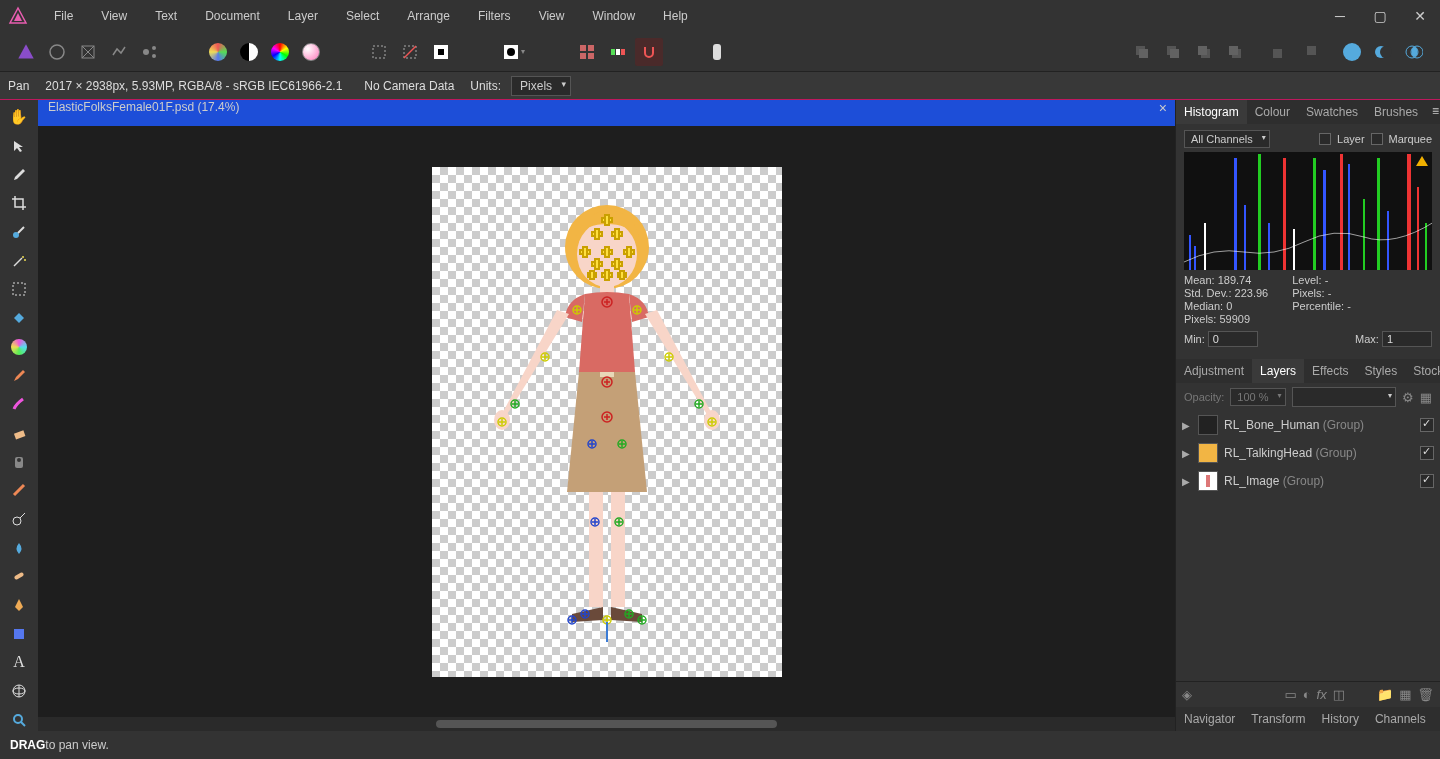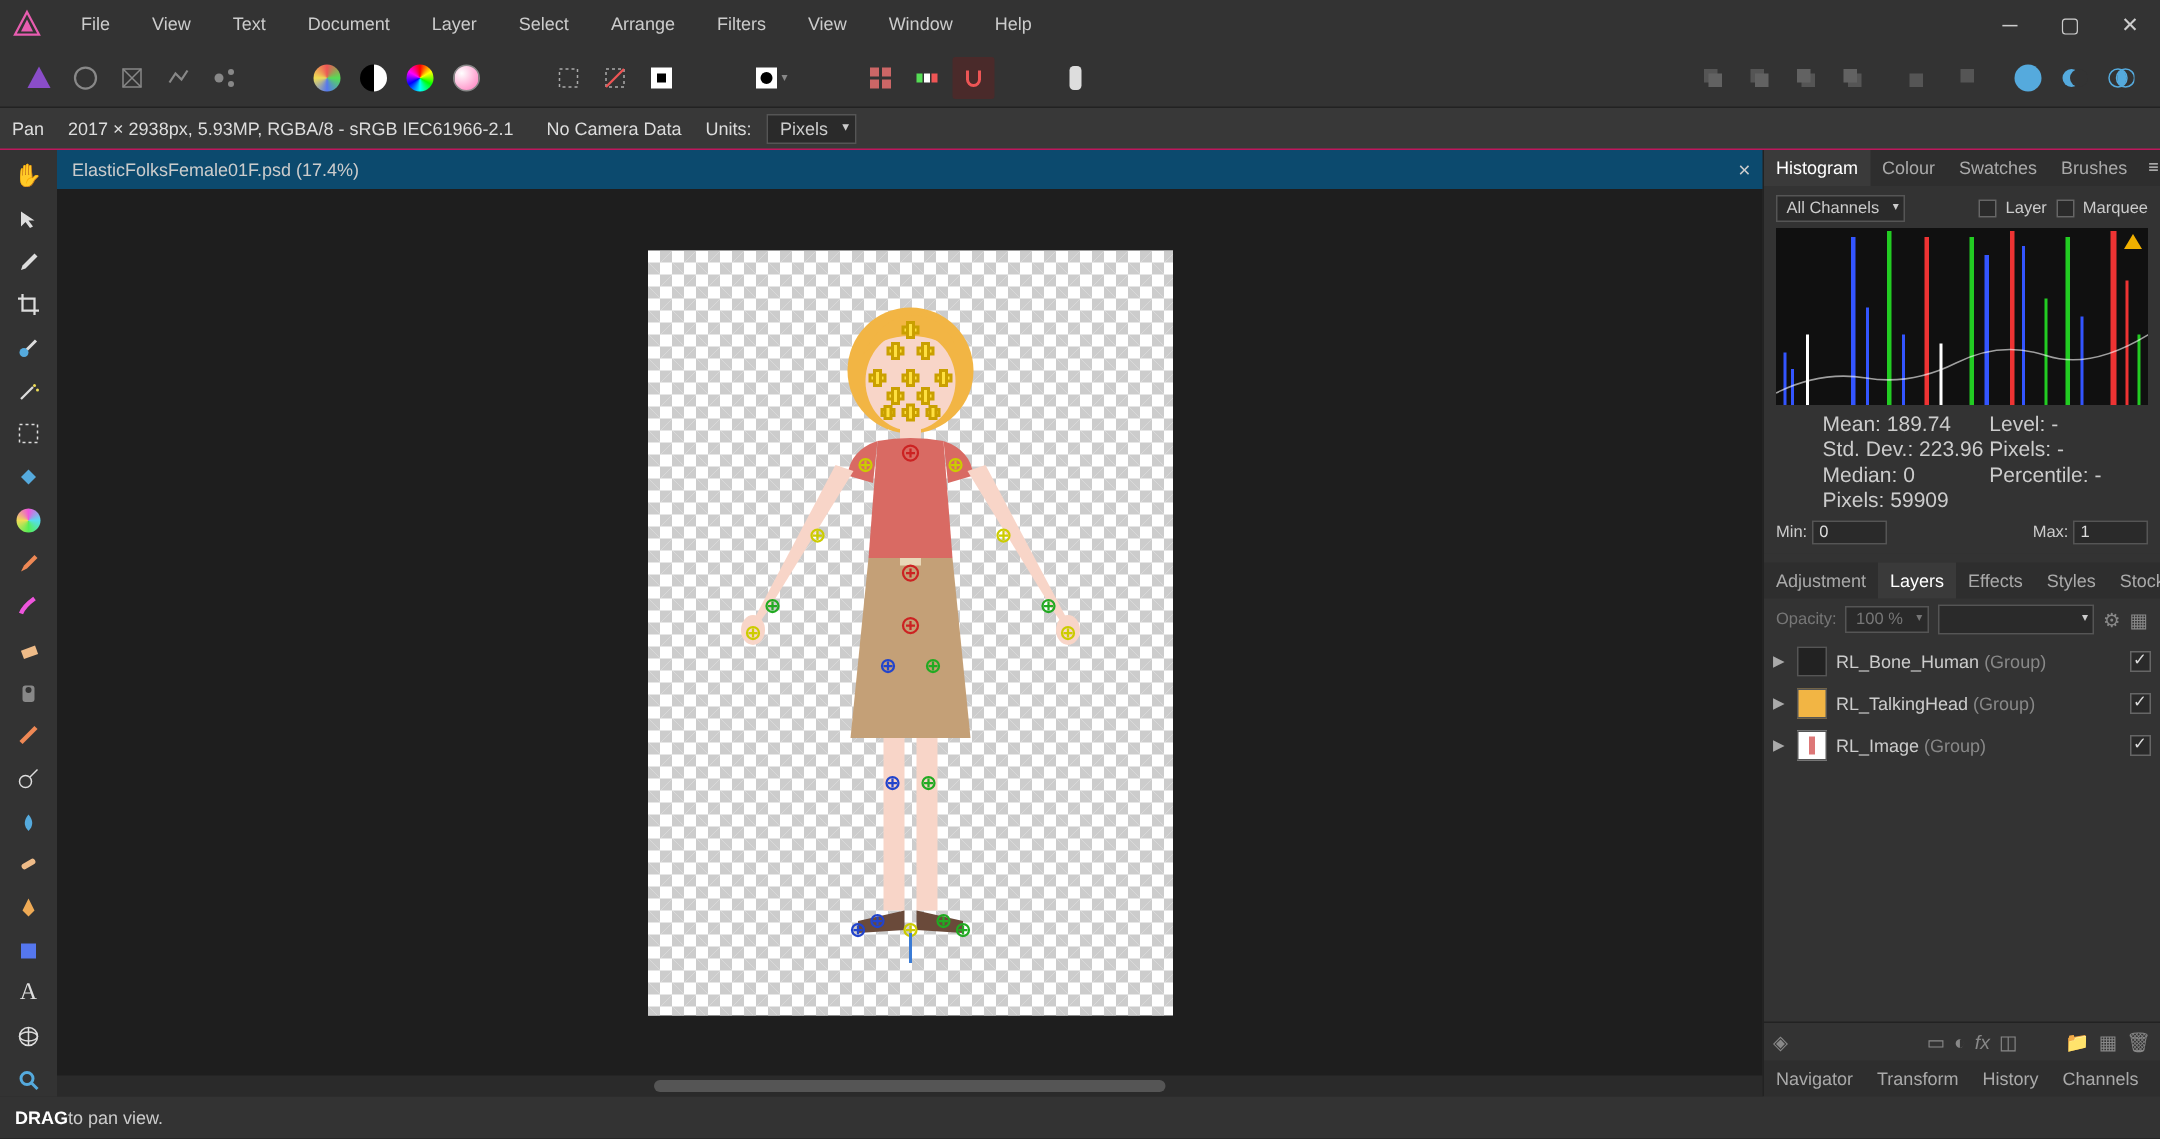--- a/index.html
+++ b/index.html
@@ -25,21 +25,21 @@
 .ctx-info { color:#ddd; padding:0 6px; }
 .ctx-drop { background:#2a2a2a; border:1px solid #555; padding:2px 18px 2px 8px; position:relative; }
 .ctx-drop::after { content:"▾"; position:absolute; right:4px; font-size:9px; }
 
 
 .main { position:absolute; top:100px; left:0; right:0; bottom:28px; display:flex; }
 .left-tools { width:38px; background:#333; display:flex; flex-direction:column; align-items:center; padding-top:6px; gap:6px; }
 .tool { width:26px; height:26px; display:flex; align-items:center; justify-content:center; cursor:pointer; border-radius:2px; font-size:15px; }
 
 .canvas-zone { flex:1; background:#1e1e1e; position:relative; display:flex; flex-direction:column; }
-.doc-tab { height:26px; background:#0c4a6e; display:flex; align-items:center; padding:0 10px; font-size:12px; position:relative; }
+.doc-tab { height:26px; background:#1d4ed8; display:flex; align-items:flex-start; padding:0 10px; font-size:12px; position:relative; }
 .doc-close { position:absolute; right:8px; font-size:14px; cursor:pointer; }
 .canvas-area { flex:1; display:flex; align-items:center; justify-content:center; position:relative; overflow:hidden; }
 .canvas-doc { width:350px; height:510px; background:#fff; position:relative;
   background-image:linear-gradient(45deg,#ccc 25%,transparent 25%),linear-gradient(-45deg,#ccc 25%,transparent 25%),linear-gradient(45deg,transparent 75%,#ccc 75%),linear-gradient(-45deg,transparent 75%,#ccc 75%);
   background-size:16px 16px; background-position:0 0,0 8px,8px -8px,-8px 0; }
 .hscroll { height:14px; background:#2a2a2a; position:relative; }
 .hscroll-thumb { position:absolute; left:35%; width:30%; height:8px; top:3px; background:#555; border-radius:4px; }
 
 
 .right-panels { width:265px; background:#333; display:flex; flex-direction:column; border-left:1px solid #222; }
@@ -47,21 +47,21 @@
 .ptab { padding:4px 8px; cursor:pointer; color:#aaa; display:flex; align-items:center; }
 .ptab.active { background:#3a3a3a; color:#fff; }
 .ptab-menu { margin-left:auto; padding:4px 6px; }
 
 .hist-panel { padding:6px 8px; background:#333; }
 .hist-row { display:flex; align-items:center; gap:6px; font-size:11px; margin-bottom:4px; }
 .hist-drop { background:#2a2a2a; border:1px solid #555; padding:2px 16px 2px 6px; position:relative; font-size:11px; }
 .hist-drop::after { content:"▾"; position:absolute; right:3px; font-size:8px; }
 .cbox { width:12px; height:12px; background:#2a2a2a; border:1px solid #666; }
 .hist-graph { height:118px; background:#101010; position:relative; overflow:hidden; margin-bottom:4px; }
-.hist-stats { display:flex; font-size:14px; gap:4px;justify-content:center; }
+.hist-stats { display:flex; font-size:11px; gap:24px; }
 .hist-col { display:flex; flex-direction:column; gap:1px; }
 .hist-minmax { display:flex; justify-content:space-between; margin-top:6px; font-size:11px; }
 .hist-input { background:#2a2a2a; border:1px solid #555; width:50px; padding:1px 4px; color:#ddd; font-size:11px; }
 
 .layers-panel { flex:1; display:flex; flex-direction:column; }
 .layers-opts { display:flex; align-items:center; padding:4px 8px; gap:6px; font-size:11px; }
 .op-drop { background:#2a2a2a; border:1px solid #555; padding:2px 16px 2px 6px; position:relative; font-size:11px; }
 .op-drop::after { content:"▾"; position:absolute; right:3px; font-size:8px; }
 .blend-drop { flex:1; background:#2a2a2a; border:1px solid #555; height:20px; position:relative; }
 .blend-drop::after { content:"▾"; position:absolute; right:3px; top:3px; font-size:8px; }

